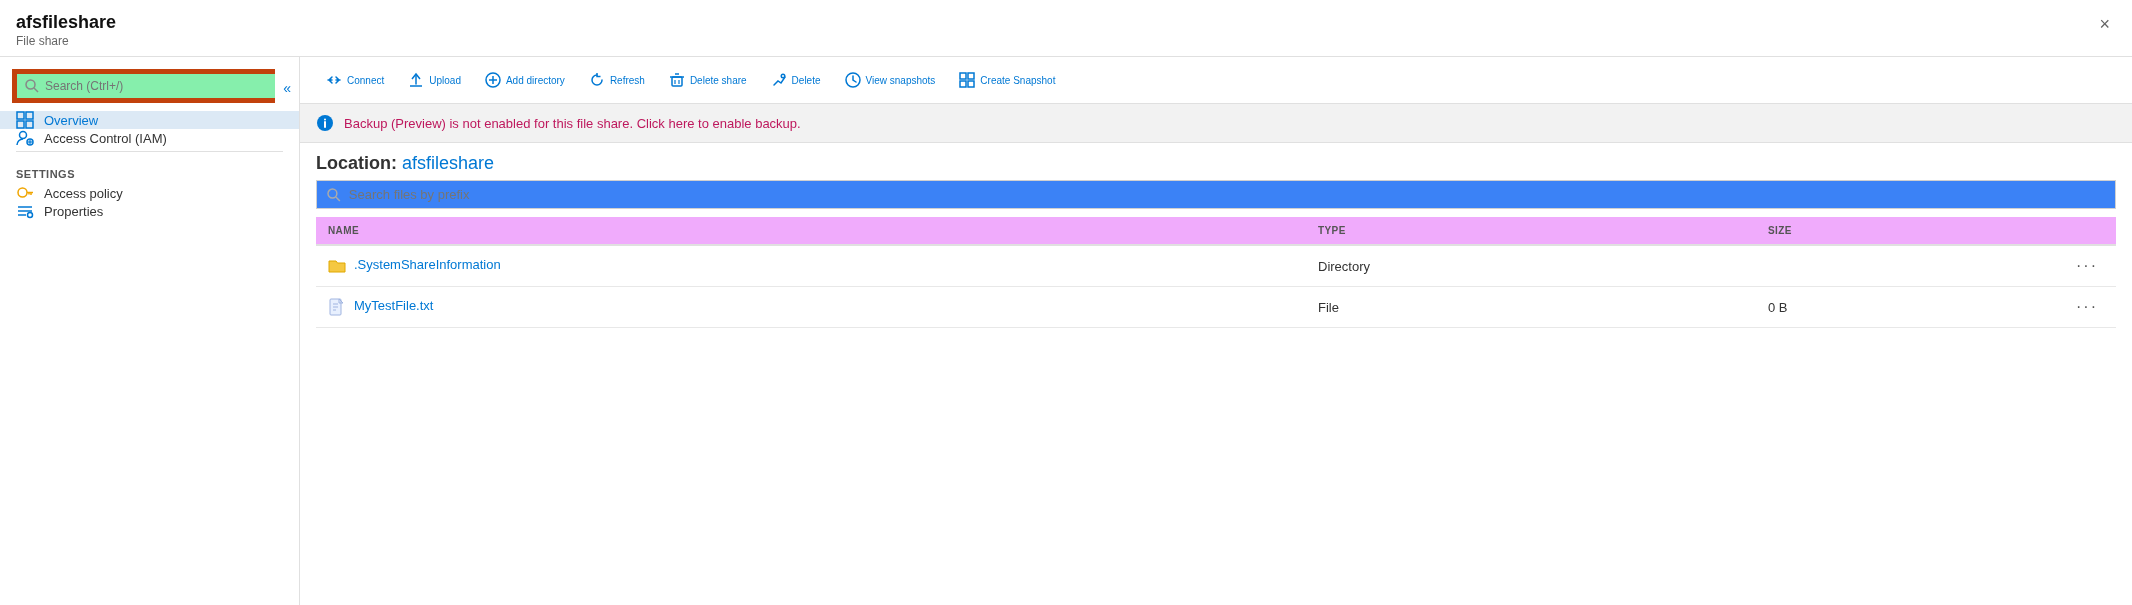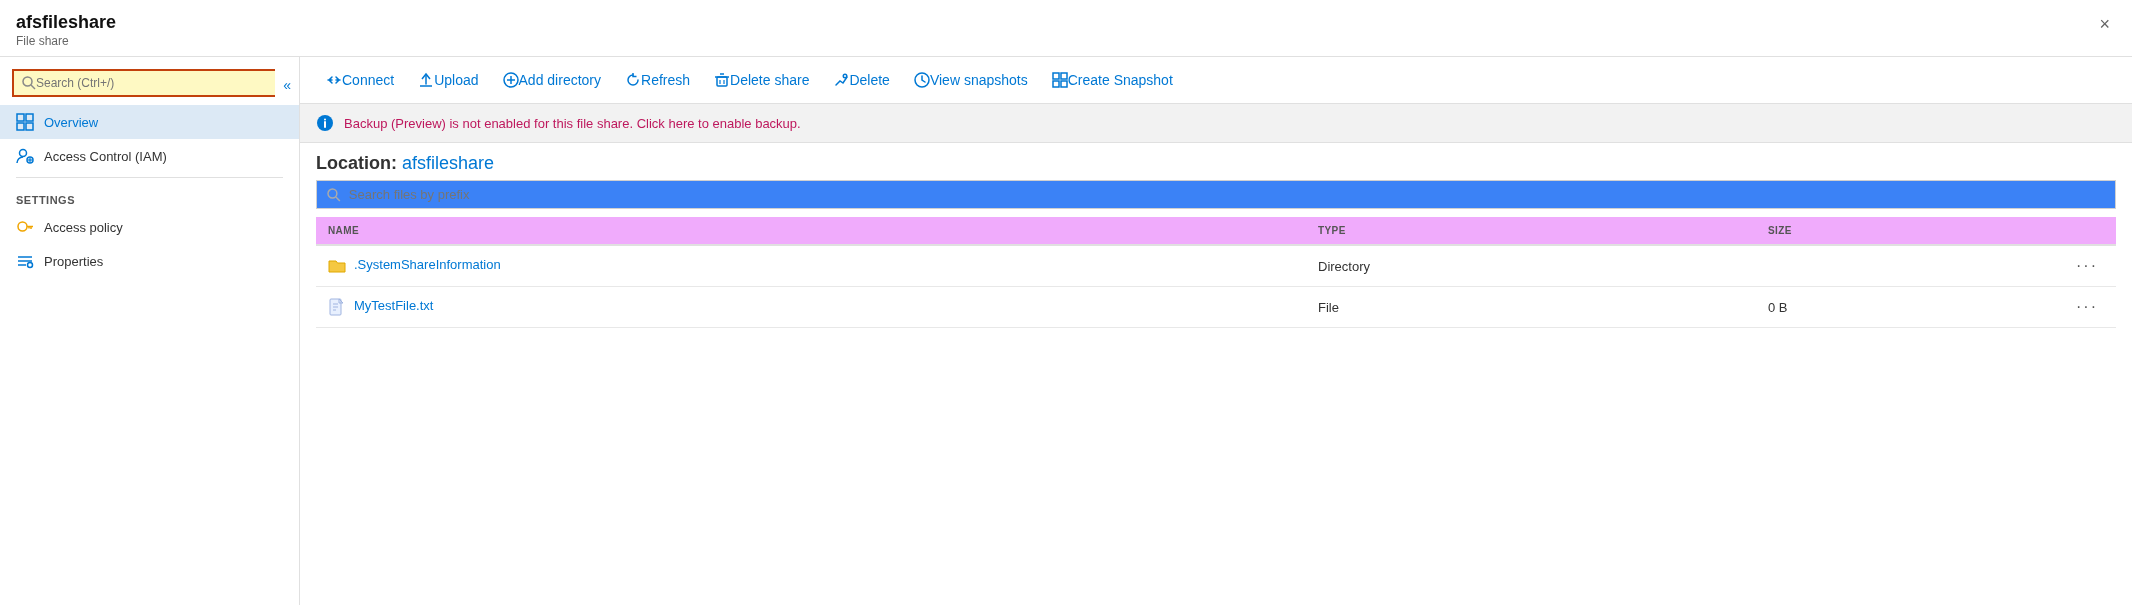--- a/index.html
+++ b/index.html
@@ -22,60 +22,60 @@
 
     
     .sidebar {
       width: 300px; flex-shrink: 0; border-right: 1px solid #e0e0e0;
       display: flex; flex-direction: column; overflow-y: auto;
       padding: 8px 0;
     }
     .search-box {
       margin: 4px 12px 8px 12px;
       display: flex; align-items: center;
-      border: 2px solid #c2410c; background: #fef9c3;
-      padding: 5px 8px; 
+      border: 5px solid #c2410c; background: #86efac;
+      padding: 5px 8px; gap: 6px;
     }
     .search-box input {
       border: none; outline: none; font-size: 12px; color: #333; width: 100%;
       background: transparent;
     }
     .search-icon-svg { color: #888; flex-shrink: 0; }
     .collapse-btn {
       background: none; border: none; cursor: pointer; color: #0078d4;
       font-size: 14px; padding: 2px 8px; margin-left: auto;
     }
     .search-row { display: flex; align-items: center; }
 
     .nav-item {
       display: flex; align-items: center; gap: 10px;
-      padding: 8px 16px; cursor: pointer; font-size: 13px; color: #333;
+      padding: 0 16px; cursor: pointer; font-size: 13px; color: #333;
     }
     .nav-item.active { background: #dce9f5; color: #0078d4; }
     .nav-item .nav-icon { width: 18px; height: 18px; flex-shrink: 0; }
 
     .settings-header {
       font-size: 11px; font-weight: 600; color: #555; text-transform: uppercase;
       padding: 12px 16px 4px 16px; letter-spacing: 0.5px;
     }
     .settings-divider { border: none; border-top: 1px solid #e0e0e0; margin: 4px 16px 4px 16px; }
 
     
     .content { flex: 1; display: flex; flex-direction: column; overflow: hidden; }
 
     
     .toolbar {
       display: flex; align-items: center; gap: 4px;
       padding: 10px 16px; border-bottom: 1px solid #e0e0e0; flex-shrink: 0;
       flex-wrap: wrap;
     }
     .toolbar-btn {
-      display: flex; align-items: center; 
+      display: flex; align-items: center; gap: 5px;
       background: none; border: none; cursor: pointer;
-      color: #0078d4; font-size: 14px; padding: 5px 10px;
+      color: #0078d4; font-size: 10px; padding: 5px 10px;
       white-space: nowrap;
     }
 
     
     .banner {
       display: flex; align-items: center; gap: 10px;
       background: #f2f2f2; padding: 10px 16px;
       border-bottom: 1px solid #e0e0e0; font-size: 13px; color: #be185d;
       flex-shrink: 0;
     }

